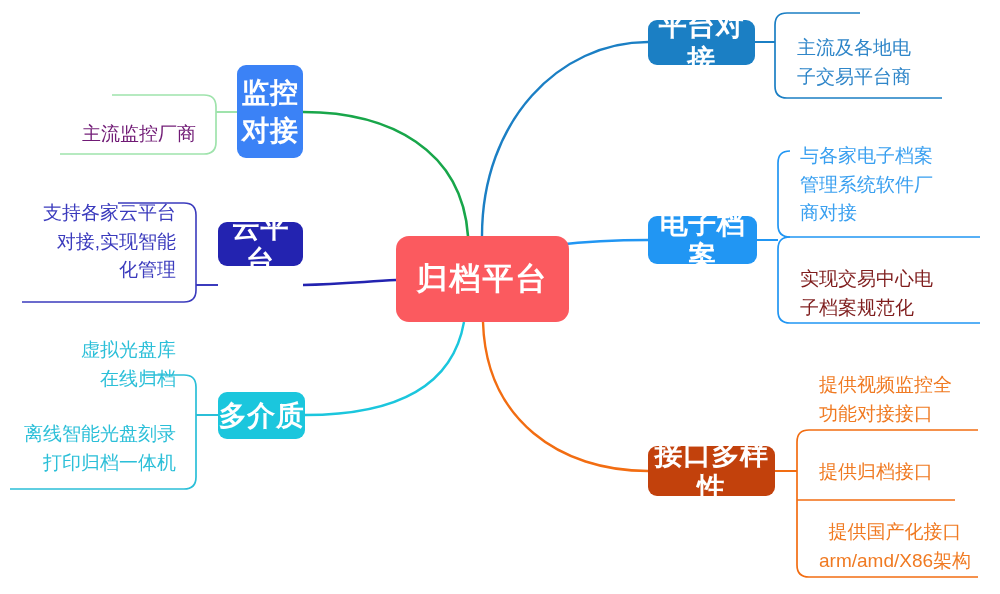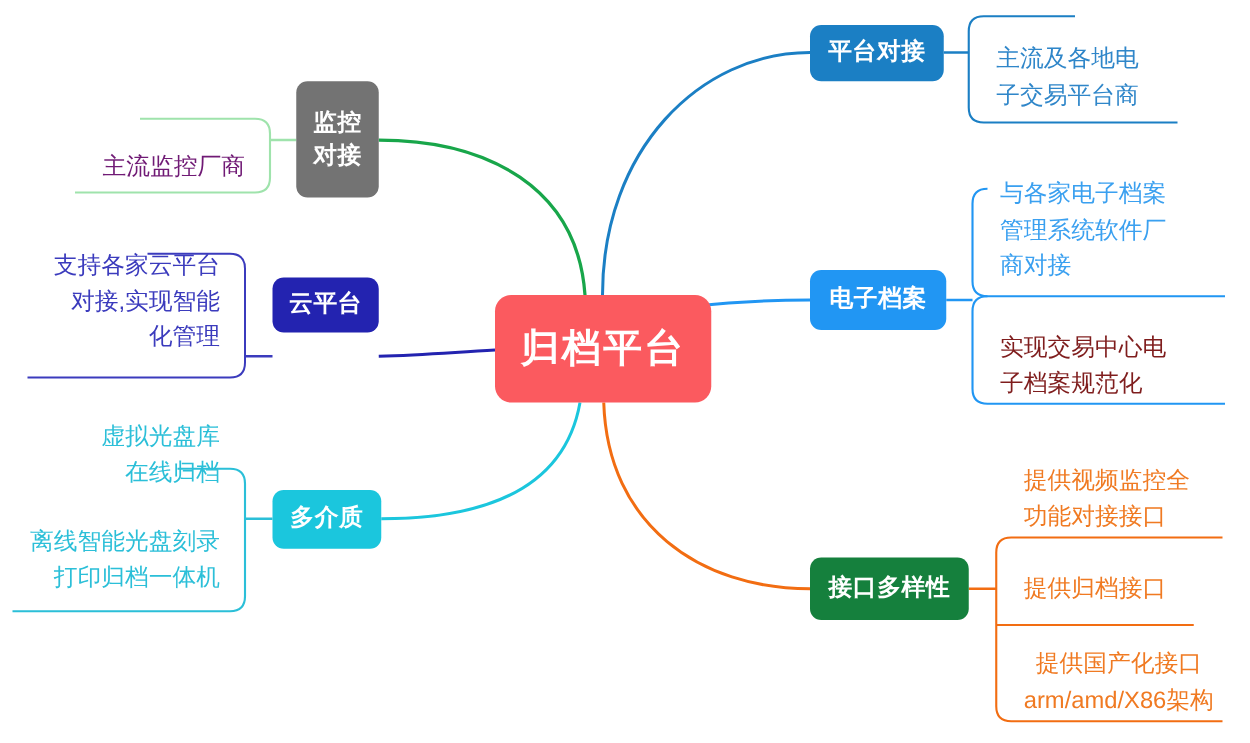--- a/index.html
+++ b/index.html
@@ -23,21 +23,21 @@
     border-radius:9px;
     line-height:1.18;
     letter-spacing:.5px;
     white-space:pre-line;
   }
   .node.central{
     border-radius:13px;
     font-size:31px;
     letter-spacing:2px;
   }
-  .node.branch{font-size:19px;}
+  .node.branch{font-size:28px;}
 
   .leaf{
     position:absolute;
     box-sizing:border-box;
     font-size:19px;
     line-height:1.5;
     white-space:pre-line;
   }
   .leaf .txt{position:absolute;}
   .leaf.right .txt{left:22px;top:0;text-align:left;}
@@ -89,25 +89,25 @@
   </div>
 
   <div class="node branch" style="left:648px;top:20px;width:107px;height:45px;background:#1b7fc4;">
     <span>平台对接</span>
   </div>
 
   <div class="node branch" style="left:648px;top:216px;width:109px;height:48px;background:#2196f3;">
     <span>电子档案</span>
   </div>
 
-  <div class="node branch" style="left:648px;top:446px;width:127px;height:50px;background:#15803d;">
+  <div class="node branch" style="left:648px;top:446px;width:127px;height:50px;background:#c2410c;">
     <span>接口多样性</span>
   </div>
 
-  <div class="node branch" style="left:237px;top:65px;width:66px;height:93px;background:#737373;line-height:1.35;">
+  <div class="node branch" style="left:237px;top:65px;width:66px;height:93px;background:#3b82f6;line-height:1.35;">
     <span>监控
 对接</span>
   </div>
 
   <div class="node branch" style="left:218px;top:222px;width:85px;height:44px;background:#2323b0;">
     <span>云平台</span>
   </div>
 
   <div class="node branch" style="left:218px;top:392px;width:87px;height:47px;background:#1bc6dd;">
     <span>多介质</span>

